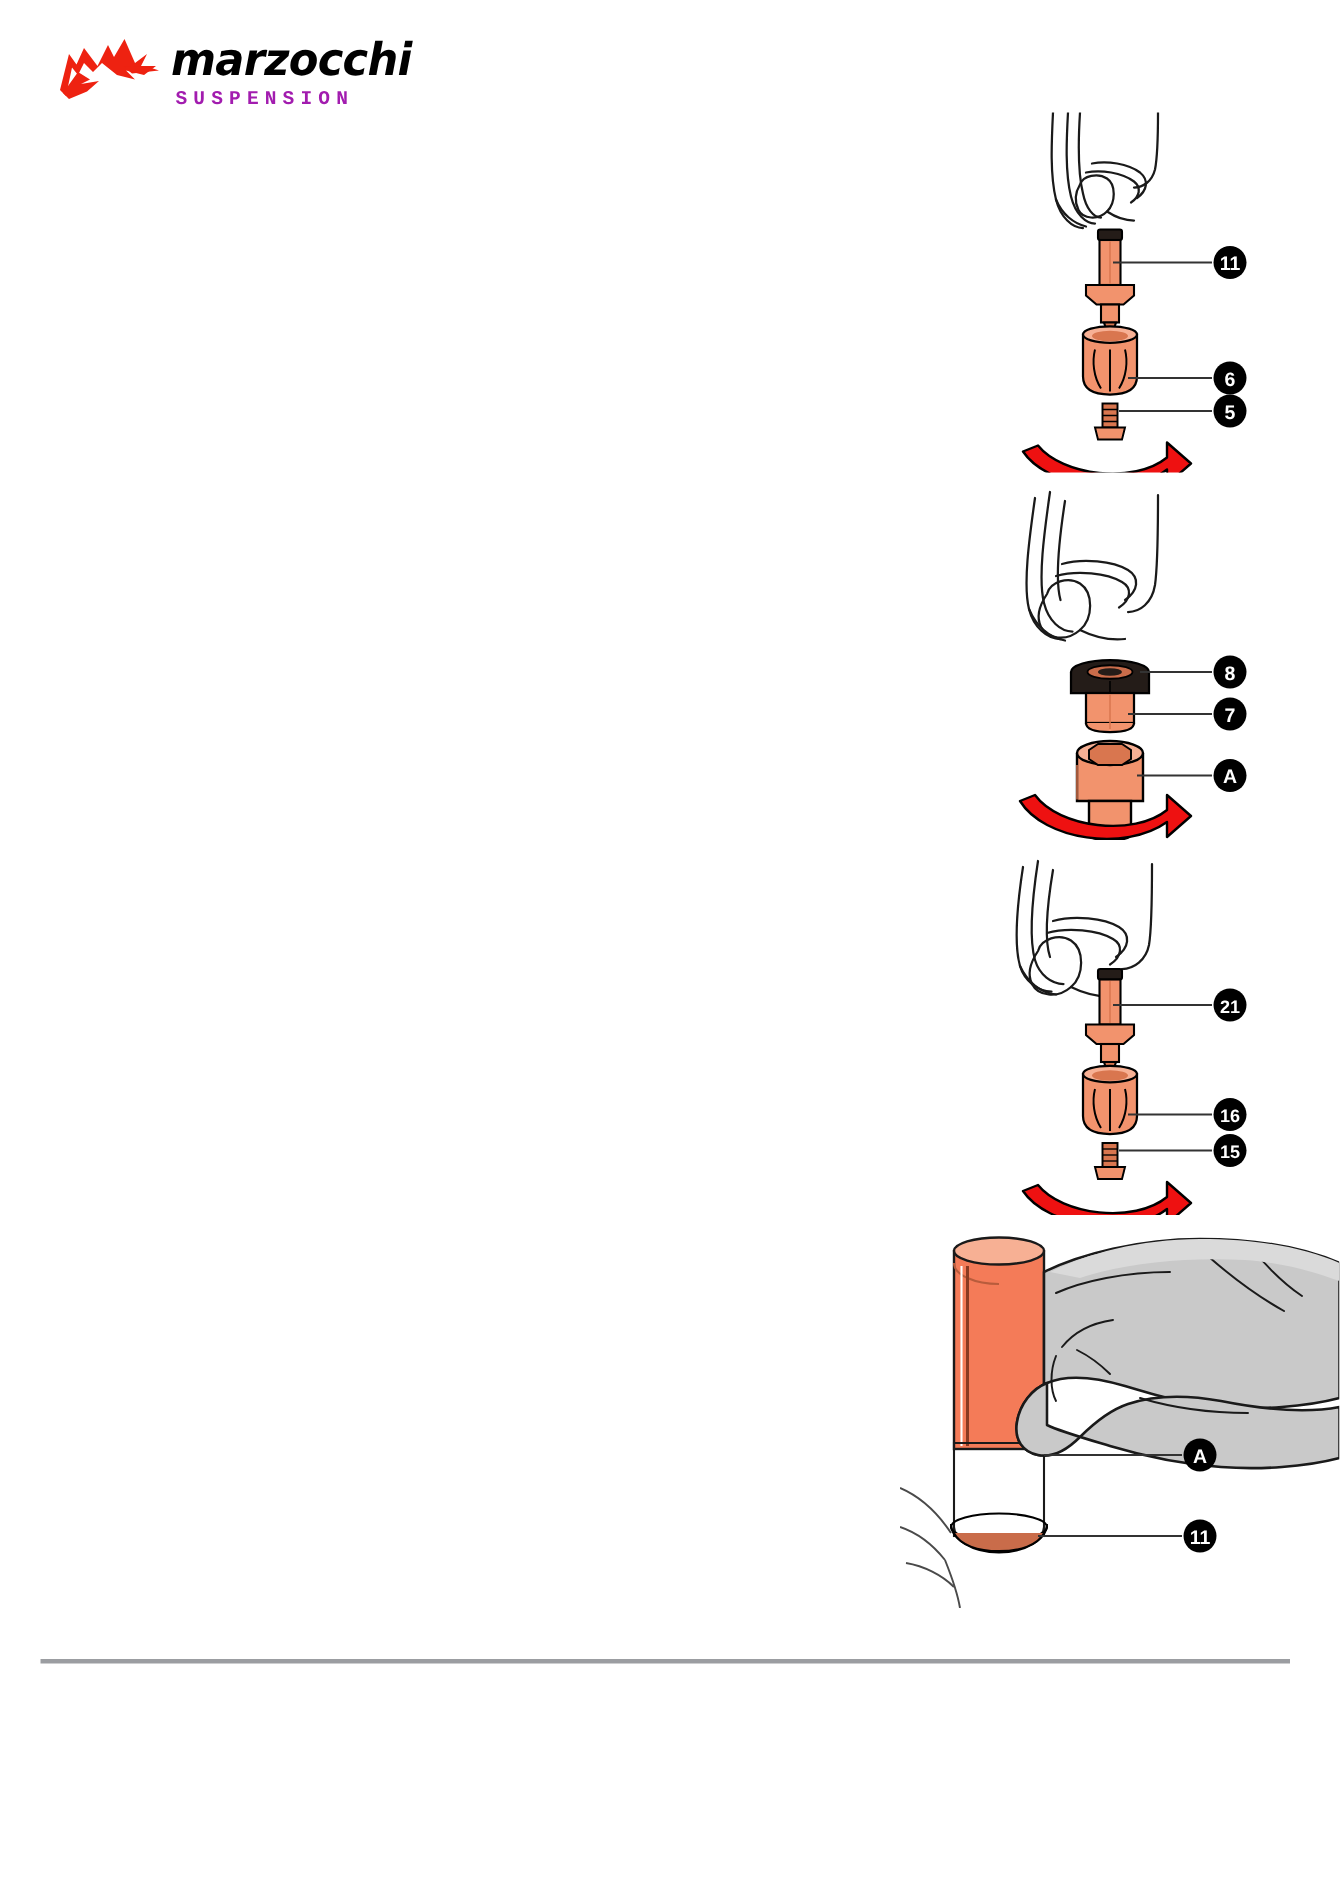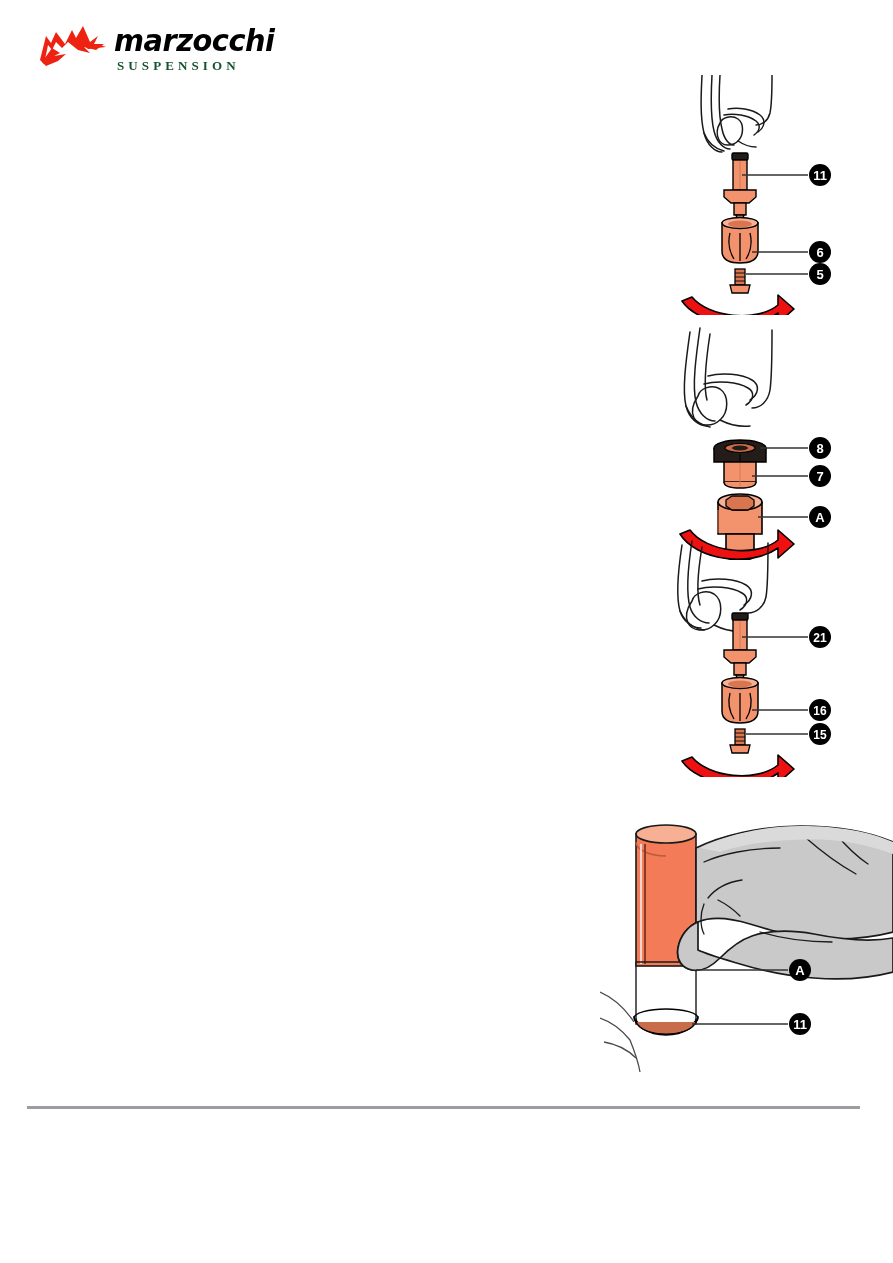--- a/index.html
+++ b/index.html
@@ -45,23 +45,23 @@
     transform: scaleX(0.96);
     transform-origin: left top;
   }
   #brand-subtitle {
     position: absolute;
     left: 79px;
     top: 45px;
     font-size: 13px;
     font-weight: bold;
     letter-spacing: 4.1px;
-    color: #14532d;
+    color: #a21caf;
     line-height: 1;
-    font-family: Liberation Serif, serif;
+    font-family: Liberation Mono, monospace;
   }
 
   
   #text-column {
     position: absolute;
     left: 27px;
     top: 92px;
     width: 600px;
     height: 980px;
   }
@@ -230,21 +230,21 @@
       <circle cx="160" cy="156" r="11" fill="#000000"></circle>
       <text x="160" y="161" text-anchor="middle" fill="#ffffff" font-family="Liberation Sans, sans-serif" font-size="13" font-weight="bold">7</text>
     </g>
     <g>
       <circle cx="160" cy="197" r="11" fill="#000000"></circle>
       <text x="160" y="202" text-anchor="middle" fill="#ffffff" font-family="Liberation Sans, sans-serif" font-size="13" font-weight="bold">A</text>
     </g>
   </svg>
 </div>
 
-<div class="figure" style="left:660px; top:527px; width:233px; height:250px;">
+<div class="figure" style="left:660px; top:560px; width:233px; height:250px;">
   <svg width="233" height="250" viewBox="0 0 233 250">
 
     <g fill="none" stroke="#1a1a1a" stroke-width="1.5" stroke-linecap="round">
       <path d="M22 18 C18 44 16 70 20 84 C23 94 32 101 41 101"></path>
       <path d="M32 14 C28 40 26 66 30 80 C33 90 41 96 49 96"></path>
       <path d="M42 20 C38 44 36 66 40 78"></path>
       <path d="M108 16 C108 38 108 58 106 70 C104 80 96 86 88 86"></path>
       <path d="M42 54 C56 50 76 52 86 58 C94 63 93 72 84 78"></path>
       <path d="M38 62 C52 58 72 60 82 66 C89 70 88 78 80 83"></path>
       <path d="M32 74 C34 66 46 62 54 67 C63 73 63 90 54 98 C45 106 32 104 28 96 C24 88 28 80 32 74 Z"></path>

